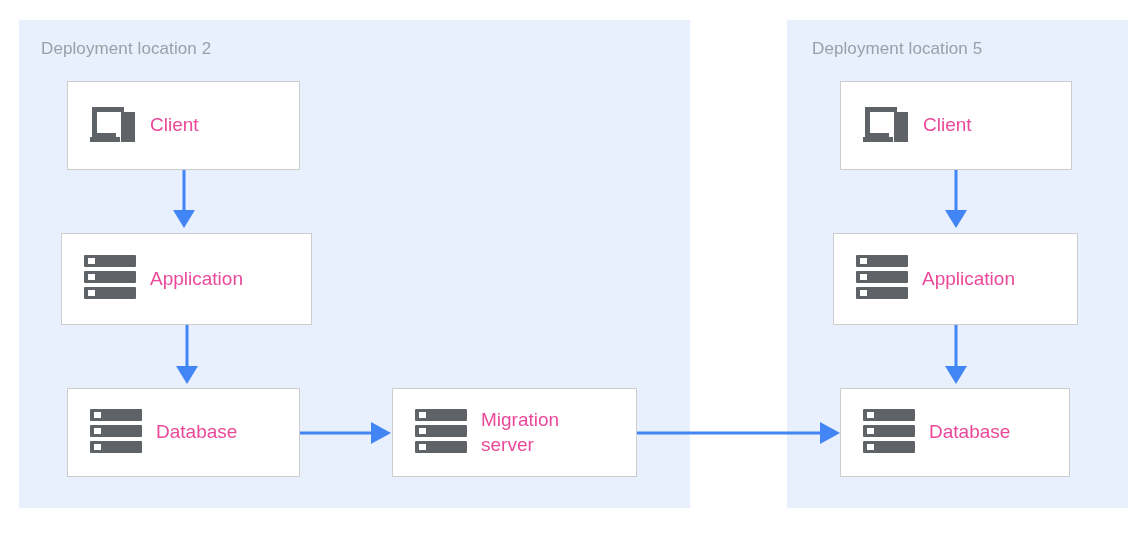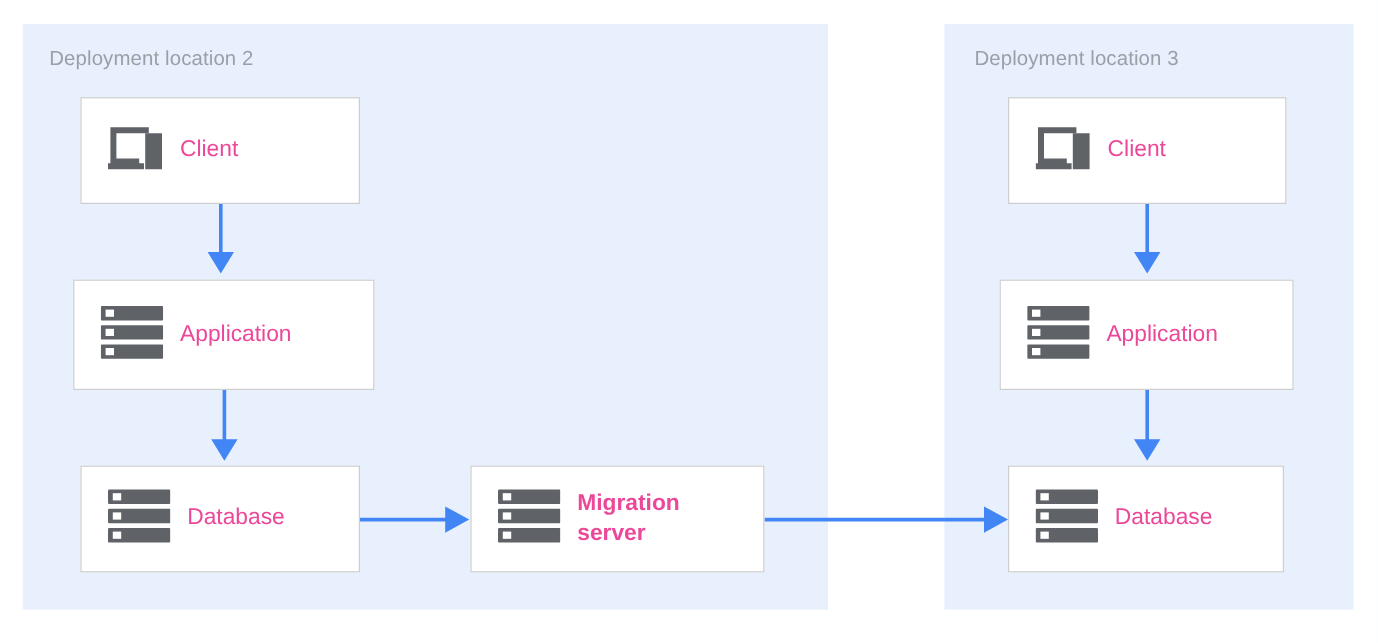--- a/index.html
+++ b/index.html
@@ -68,21 +68,21 @@
 </style>
 </head>
 <body>
 
 <div id="canvas">
 
   <div class="region" style="left:19px; top:20px; width:671px; height:488px;"></div>
   <div class="region-label" style="left:41px; top:39px;">Deployment location 2</div>
 
   <div class="region" style="left:787px; top:20px; width:341px; height:488px;"></div>
-  <div class="region-label" style="left:812px; top:39px;">Deployment location 3</div>
+  <div class="region-label" style="left:812px; top:39px;">Deployment location 5</div>
 
   <svg class="edge" style="left:0; top:0;" width="1148" height="536">
     <line x1="184" y1="170" x2="184" y2="212"></line>
     <polygon points="173,210 195,210 184,228"></polygon>
   </svg>
 
   <svg class="edge" style="left:0; top:0;" width="1148" height="536">
     <line x1="187" y1="325" x2="187" y2="368"></line>
     <polygon points="176,366 198,366 187,384"></polygon>
   </svg>
@@ -139,21 +139,21 @@
         <rect class="srv-dot" x="4" y="4" width="7" height="6"></rect>
         <rect class="srv-bar" x="0" y="17" width="52" height="12" rx="1"></rect>
         <rect class="srv-dot" x="4" y="20" width="7" height="6"></rect>
         <rect class="srv-bar" x="0" y="33" width="52" height="12" rx="1"></rect>
         <rect class="srv-dot" x="4" y="36" width="7" height="6"></rect>
       </svg>
     </span>
     <span class="node-label">Database</span>
   </div>
 
-  <div class="node" style="left:392px; top:388px; width:245px; height:89px;font-weight:bold;">
+  <div class="node" style="left:392px; top:388px; width:245px; height:89px;">
     <span class="node-icon">
       <svg width="52" height="46" viewBox="0 0 52 46">
         <rect class="srv-bar" x="0" y="1" width="52" height="12" rx="1"></rect>
         <rect class="srv-dot" x="4" y="4" width="7" height="6"></rect>
         <rect class="srv-bar" x="0" y="17" width="52" height="12" rx="1"></rect>
         <rect class="srv-dot" x="4" y="20" width="7" height="6"></rect>
         <rect class="srv-bar" x="0" y="33" width="52" height="12" rx="1"></rect>
         <rect class="srv-dot" x="4" y="36" width="7" height="6"></rect>
       </svg>
     </span>

